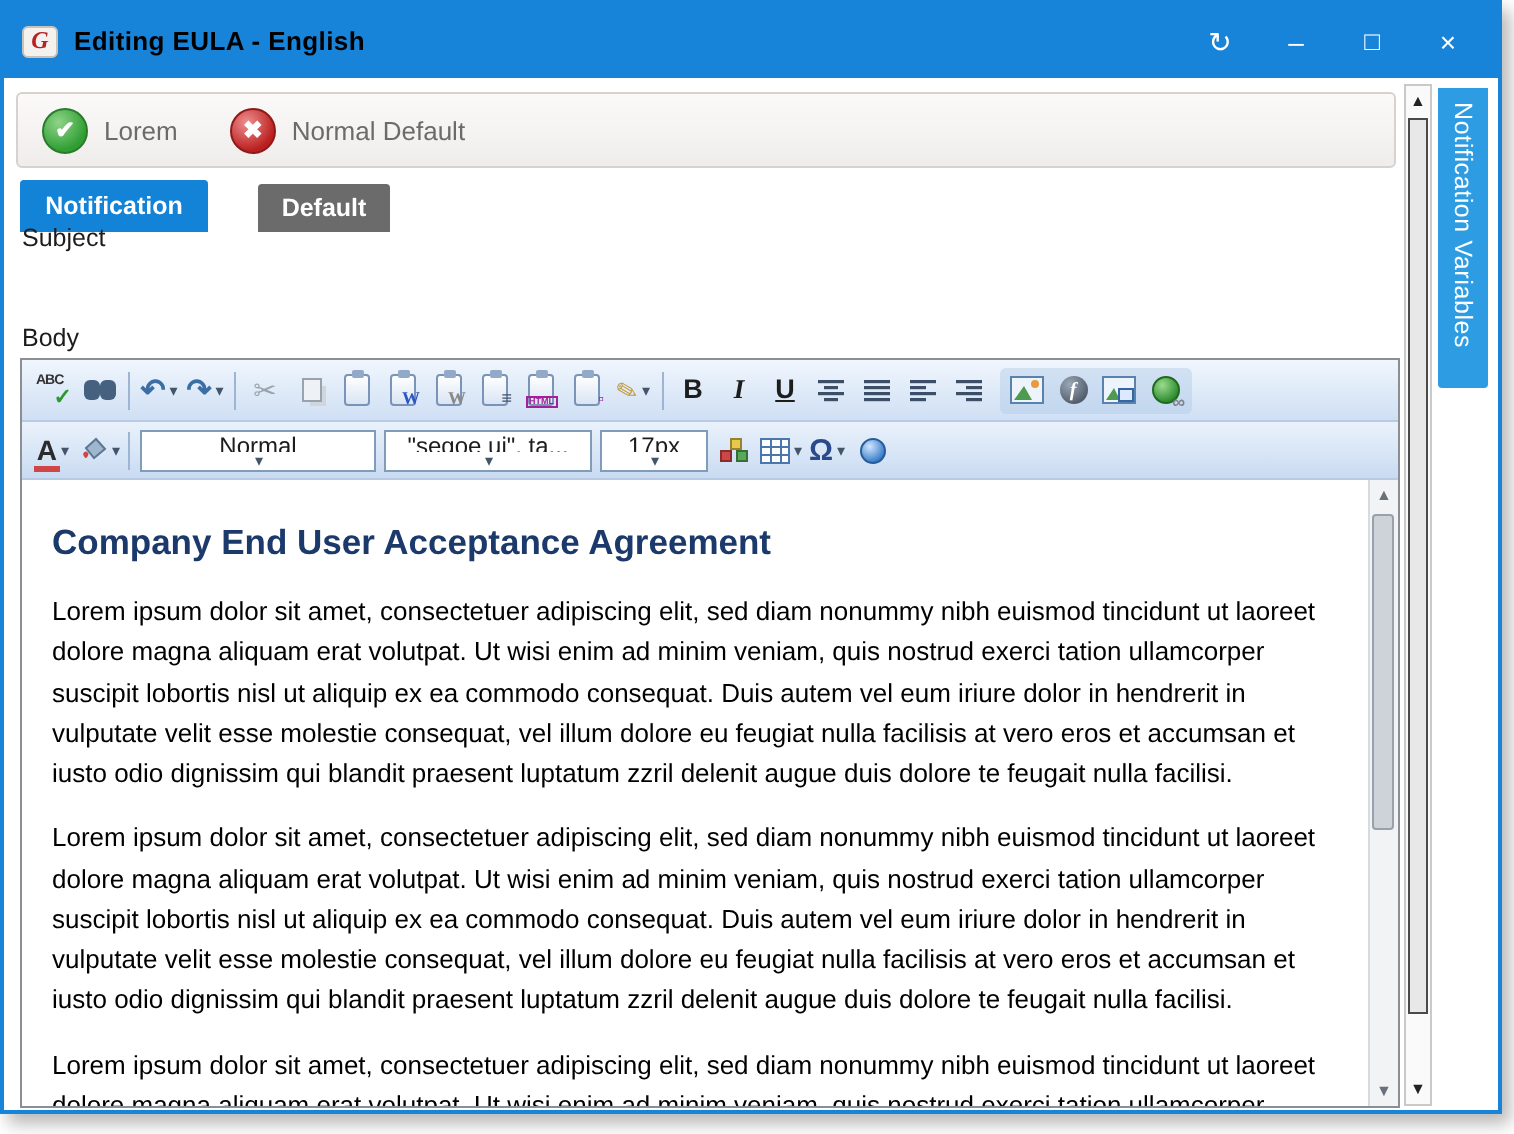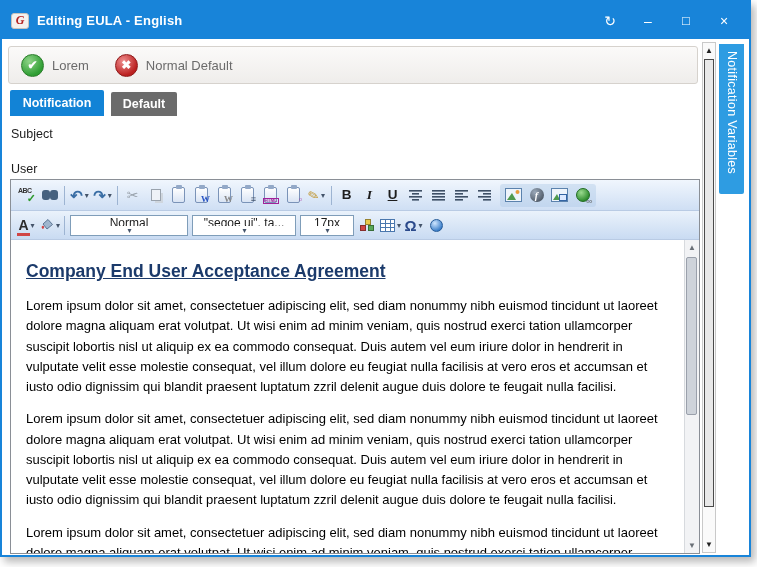--- a/index.html
+++ b/index.html
@@ -6,40 +6,40 @@
   html,body { width:757px; height:567px; background:#ffffff; font-family:"Liberation Sans", sans-serif; overflow:hidden; }
 
   .window{ position:absolute; left:0; top:0; width:751px; height:557px;
     border:2px solid #1884d9; background:#fff; box-shadow:4px 5px 8px rgba(0,0,0,.28); }
 
   
   .titlebar{ height:37px; background:#1884d9; display:flex; align-items:center; padding:0 9px; }
   .app-icon{ width:18px; height:16px; background:#f4f1ee; border-radius:3px; border:1px solid #c9c2bb;
     display:flex; align-items:center; justify-content:center;
     font:italic bold 12px "Liberation Serif", serif; color:#b42323; margin-right:8px; }
-  .win-title{ color:#ffffff; font-size:13px; font-weight:bold; flex:1; letter-spacing:.2px; }
+  .win-title{ color:#000000; font-size:13px; font-weight:bold; flex:1; letter-spacing:.2px; }
   .win-controls{ display:flex; align-items:center; gap:22px; margin-right:8px; }
   .win-btn{ color:#fff; font-size:14px; line-height:1; cursor:pointer; width:16px; text-align:center; }
   .win-btn.sq{ font-size:13px; }
 
   .content{ position:relative; height:516px; background:#fff; }
 
   
   .cmd-panel{ position:absolute; left:6px; top:7px; width:690px; height:38px;
     border:1px solid #d6d2cd; border-radius:3px;
     background:linear-gradient(#fbfaf9,#efedeb); display:flex; align-items:center; padding:0 12px; gap:26px; }
   .cmd-btn{ display:flex; align-items:center; gap:8px; cursor:pointer; }
   .cmd-circle{ width:23px; height:23px; border-radius:50%; display:flex; align-items:center; justify-content:center;
     color:#fff; font-size:12px; font-weight:bold; }
   .cmd-circle.green{ background:radial-gradient(circle at 35% 30%, #8fd488, #2f9e33 70%); border:1px solid #2a7c2a; }
   .cmd-circle.red{ background:radial-gradient(circle at 35% 30%, #ef8f8f, #bb2020 70%); border:1px solid #8f1a1a; }
   .cmd-label{ font-size:13px; color:#6b6b6b; }
 
   
-  .tabs{ position:absolute; left:8px; top:51px; display:flex; gap:7px; }
+  .tabs{ position:absolute; left:8px; top:51px; display:flex; gap:25px; }
   .tab{ border-radius:2px 2px 0 0; color:#fff; font-size:12.5px; font-weight:bold;
     display:flex; align-items:center; justify-content:center; cursor:pointer; }
   .tab.active{ background:#1283d6; width:94px; height:26px; }
   .tab.inactive{ background:#6b6b6b; width:66px; height:24px; margin-top:2px; }
 
   
   .fld-label{ position:absolute; left:9px; font-size:12.5px; color:#1c1c1c; }
   .subject-input{ position:absolute; left:8px; top:96px; width:654px; height:22px;
     border:1px solid #ababab; font-size:13px; color:#1c1c1c; padding:0 6px;
     font-family:"Liberation Sans", sans-serif; background:#fff; }
@@ -100,21 +100,21 @@
   .omega{ color:#2b4a8b; font-size:15px; font-weight:bold; line-height:1; }
 
   .esel{ height:21px; background:#fff; border:1px solid #7f9db9; display:flex; align-items:center;
     justify-content:space-between; padding:0 12px; margin:0 2px; cursor:pointer;flex-direction:column; }
   .esel .lbl{ font-size:12px; color:#1c1c1c; white-space:nowrap; overflow:hidden; }
   .esel.style{ width:118px; } .esel.font{ width:104px; } .esel.size{ width:54px; }
 
   
   .edoc{ position:relative; height:313px; background:#fff; overflow:hidden; }
   .edoc-text{ padding:17px 16px 0 15px; width:672px; cursor:text; }
-  .edoc h1{ font-size:17.5px; font-weight:bold; color:#1b3a6b; margin:4px 0 14px 0;text-decoration:underline; }
+  .edoc h1{ font-size:17.5px; font-weight:bold; color:#1b3a6b; margin:4px 0 14px 0; }
   .edoc p{ font-size:13px; color:#000000; line-height:1.56; margin:0 0 12px 0; width:645px; }
 
   
   .vscroll{ position:absolute; width:15px; background:#f2f3f5; border-left:1px solid #d7dade; }
   .vs-arrow{ position:absolute; left:0; width:100%; height:15px; display:flex; align-items:center; justify-content:center;
     font-size:8px; color:#6a7077; cursor:pointer; }
   .vs-thumb{ position:absolute; left:1px; width:11px; background:#ced3da; border:1px solid #9aa0ab; border-radius:2px; cursor:pointer; }
   .edoc .vscroll{ right:0; top:0; bottom:0; }
 
   .outer-scroll{ position:absolute; left:700px; top:3px; width:14px; height:511px;
@@ -156,22 +156,22 @@
         <span class="cmd-circle red">✖</span>
         <span class="cmd-label">Normal Default</span>
       </div>
     </div>
 
     <div class="tabs">
       <div class="tab active">Notification</div>
       <div class="tab inactive">Default</div>
     </div>
 
-    <div class="fld-label" style="top:88px;">Subject</div>
-    <div class="fld-label" style="top:123px;">User</div>
+    <div class="fld-label" style="top:73px;">Subject</div>
+    <div class="fld-label" style="top:123px;">Body</div>
 
     <div class="editor">
 
       <div class="etb row1">
         <div class="tbtn">
           <span class="i-spell">
             <span class="abc">ABC</span>
             <span class="chk">✓</span>
           </span>
         </div>

